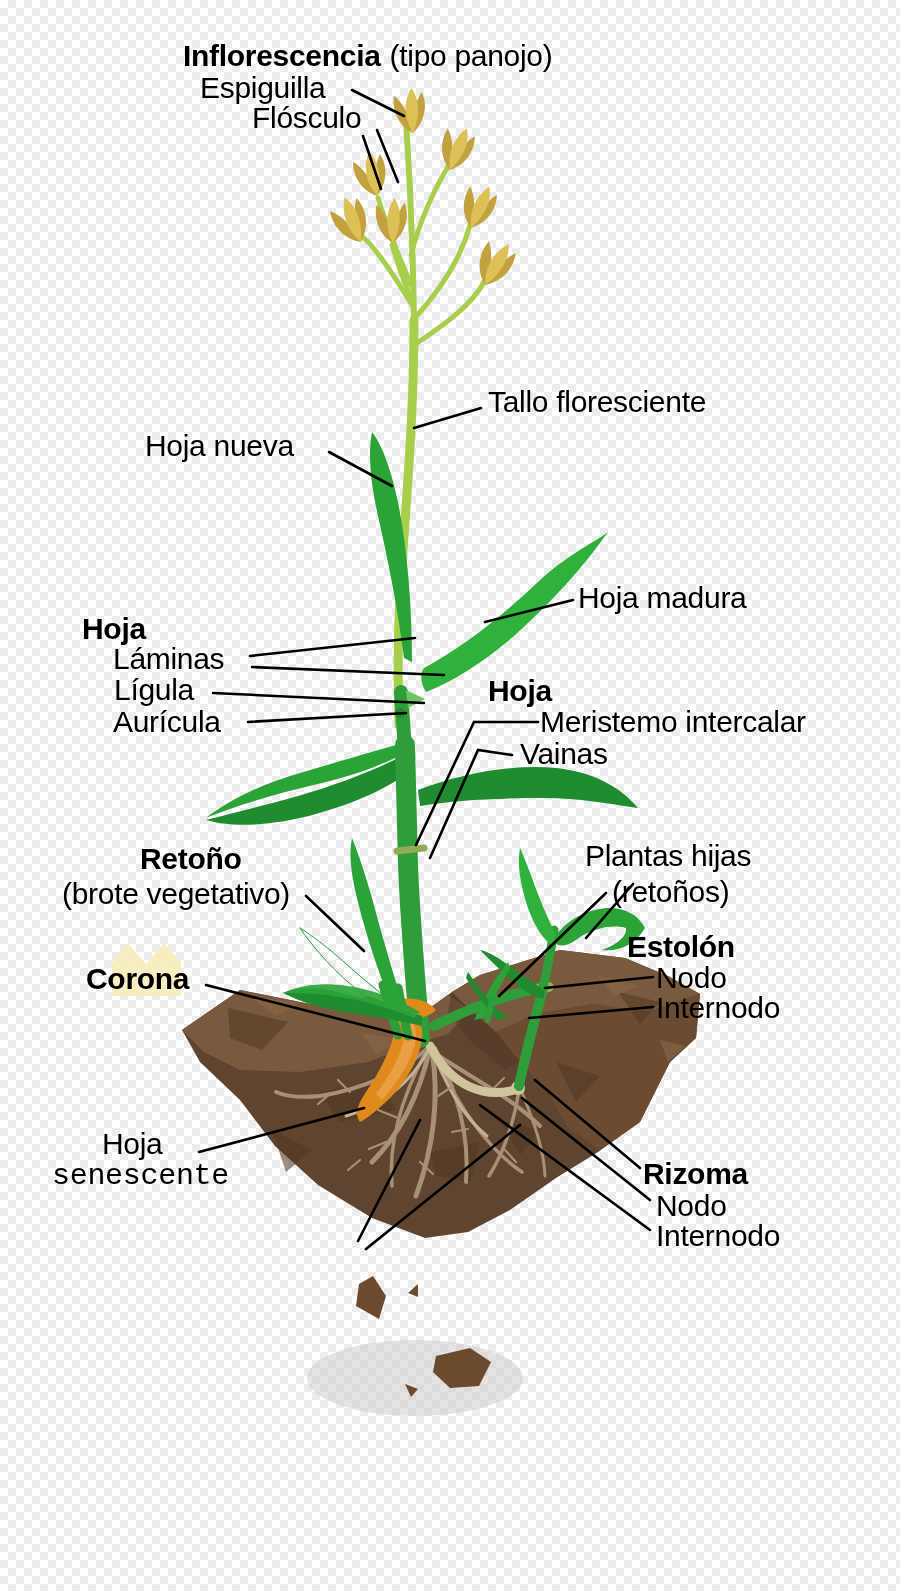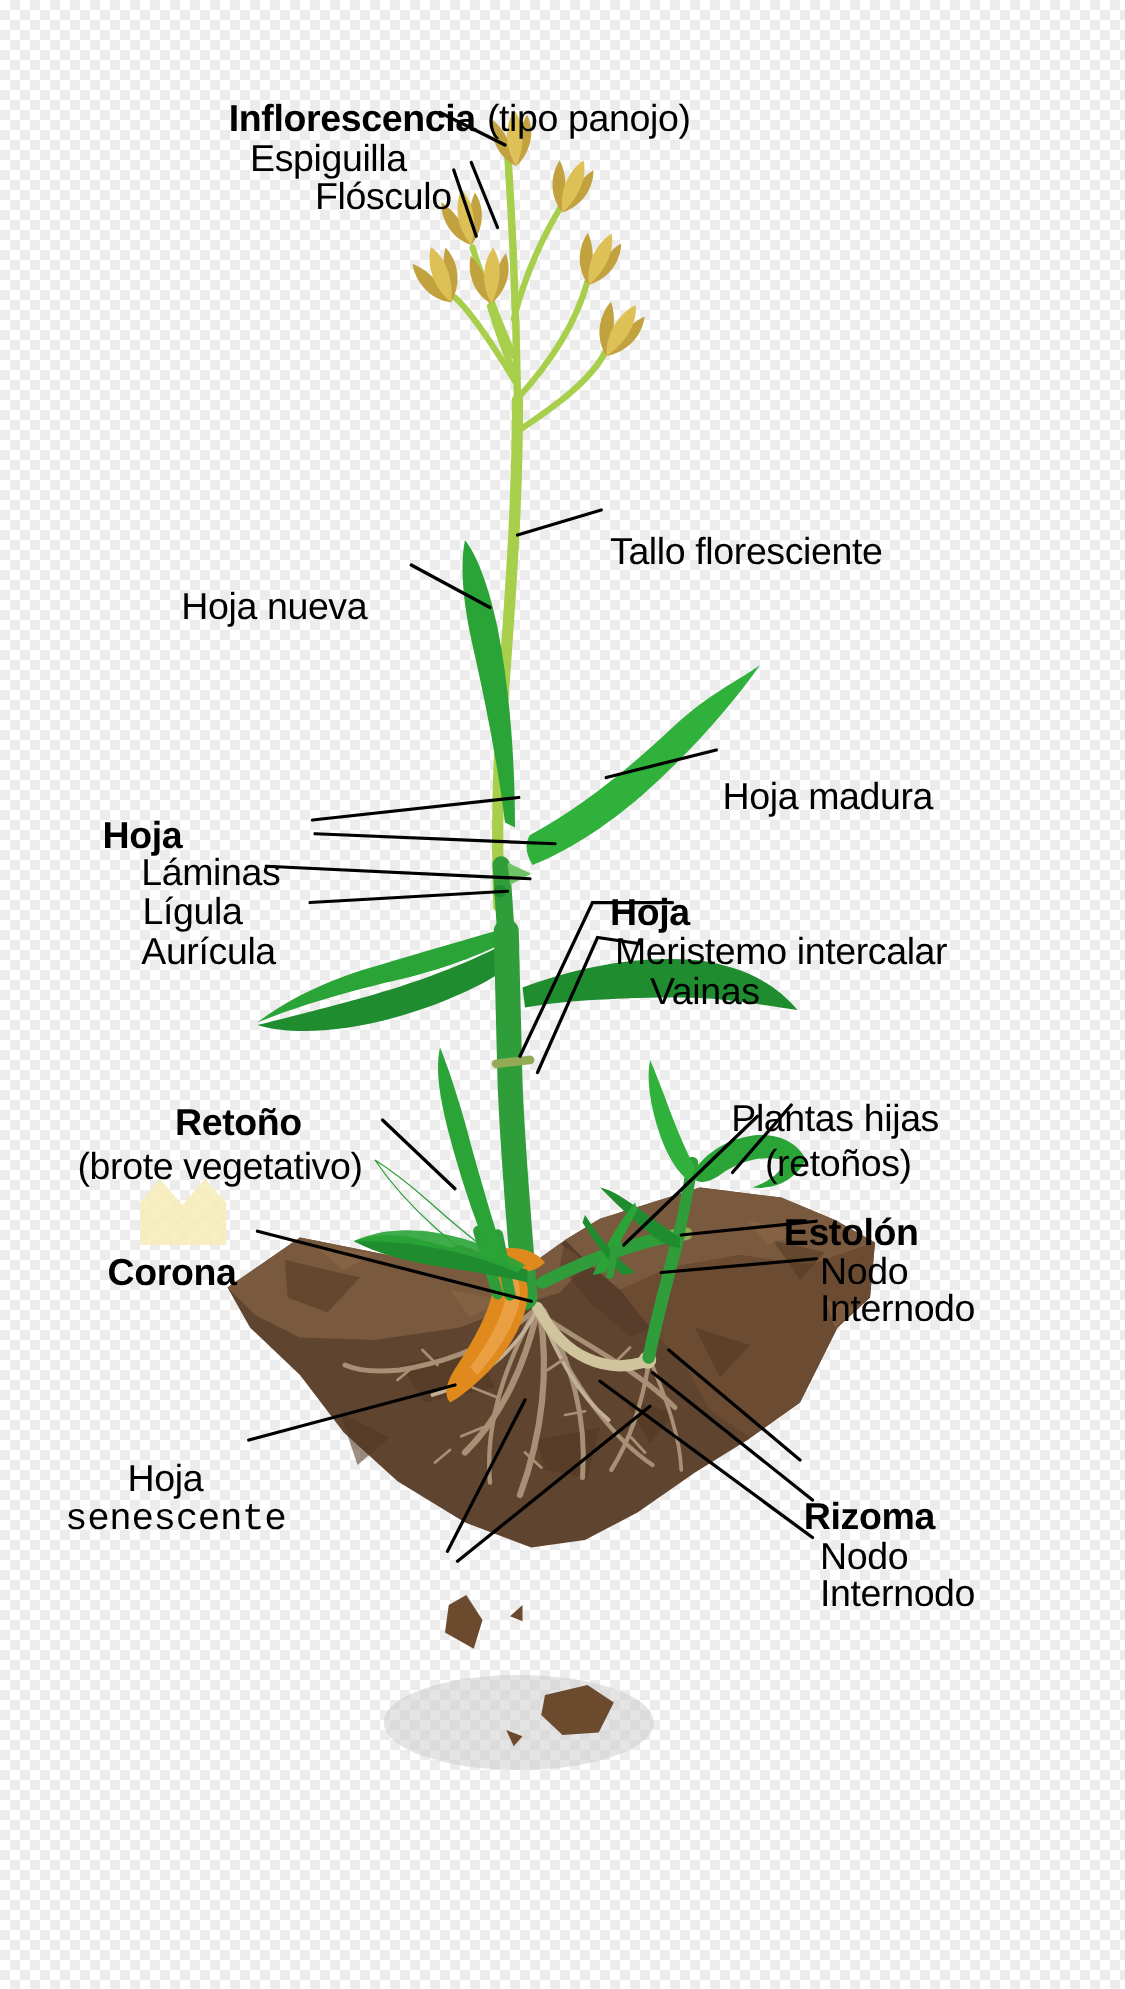--- a/index.html
+++ b/index.html
@@ -19,21 +19,21 @@
     position:relative;width:900px;height:1591px;
     font-family:"Liberation Sans","DejaVu Sans",sans-serif;color:var(--c-text);
     background-color:#ffffff;
     background-image:
       linear-gradient(45deg,var(--c-checker) 25%,transparent 25%,transparent 75%,var(--c-checker) 75%),
       linear-gradient(45deg,var(--c-checker) 25%,transparent 25%,transparent 75%,var(--c-checker) 75%);
     background-size:16px 16px;
     background-position:0 0,8px 8px;
   }
   svg#art{position:absolute;left:0;top:0;}
-  .lab{position:absolute;font-size:30px;line-height:1.05;white-space:nowrap;letter-spacing:-0.3px;margin-top:40px;}
+  .lab{position:absolute;font-size:30px;line-height:1.05;white-space:nowrap;letter-spacing:-0.3px;}
   .b{font-weight:bold;}
   .title-rest{margin-left:9px;font-weight:normal;}
   
   .cal{stroke:var(--c-line);stroke-width:2.6;fill:none;stroke-linecap:round;}
   .stemY{stroke:var(--c-flower_stem);fill:none;stroke-linecap:round;}
   .stemG{stroke:var(--c-stem);fill:none;stroke-linecap:round;}
   .band{stroke:var(--c-node_band);fill:none;stroke-linecap:round;}
   .root{stroke:var(--c-root);fill:none;stroke-linecap:round;}
   .rootL{stroke:var(--c-root_light);fill:none;stroke-linecap:round;}
   .rhiz{stroke:var(--c-rhizome);fill:none;stroke-linecap:round;}
@@ -224,21 +224,21 @@
   <div class="lab" style="left:200px;top:72px;">Espiguilla</div>
   <div class="lab" style="left:252px;top:102px;">Flósculo</div>
   <div class="lab" style="left:488px;top:386px;">Tallo floresciente</div>
   <div class="lab" style="left:145px;top:430px;">Hoja nueva</div>
   <div class="lab" style="left:578px;top:582px;">Hoja madura</div>
   <div class="lab b" style="left:82px;top:613px;">Hoja</div>
   <div class="lab" style="left:113px;top:643px;">Láminas</div>
   <div class="lab" style="left:114px;top:674px;">Lígula</div>
   <div class="lab" style="left:113px;top:706px;">Aurícula</div>
   <div class="lab b" style="left:488px;top:675px;">Hoja</div>
-  <div class="lab" style="left:492px;top:706px;">Meristemo intercalar</div>
+  <div class="lab" style="left:540px;top:706px;">Meristemo intercalar</div>
   <div class="lab" style="left:520px;top:738px;">Vainas</div>
   <div class="lab b" style="left:140px;top:843px;">Retoño</div>
   <div class="lab" style="left:62px;top:878px;">(brote vegetativo)</div>
   <div class="lab" style="left:585px;top:840px;">Plantas hijas</div>
   <div class="lab" style="left:612px;top:876px;">(retoños)</div>
   <div class="lab b" style="left:627px;top:931px;">Estolón</div>
   <div class="lab" style="left:656px;top:962px;">Nodo</div>
   <div class="lab" style="left:656px;top:992px;">Internodo</div>
   <div class="lab b" style="left:86px;top:963px;">Corona</div>
   <div class="lab" style="left:102px;top:1128px;">Hoja</div>

